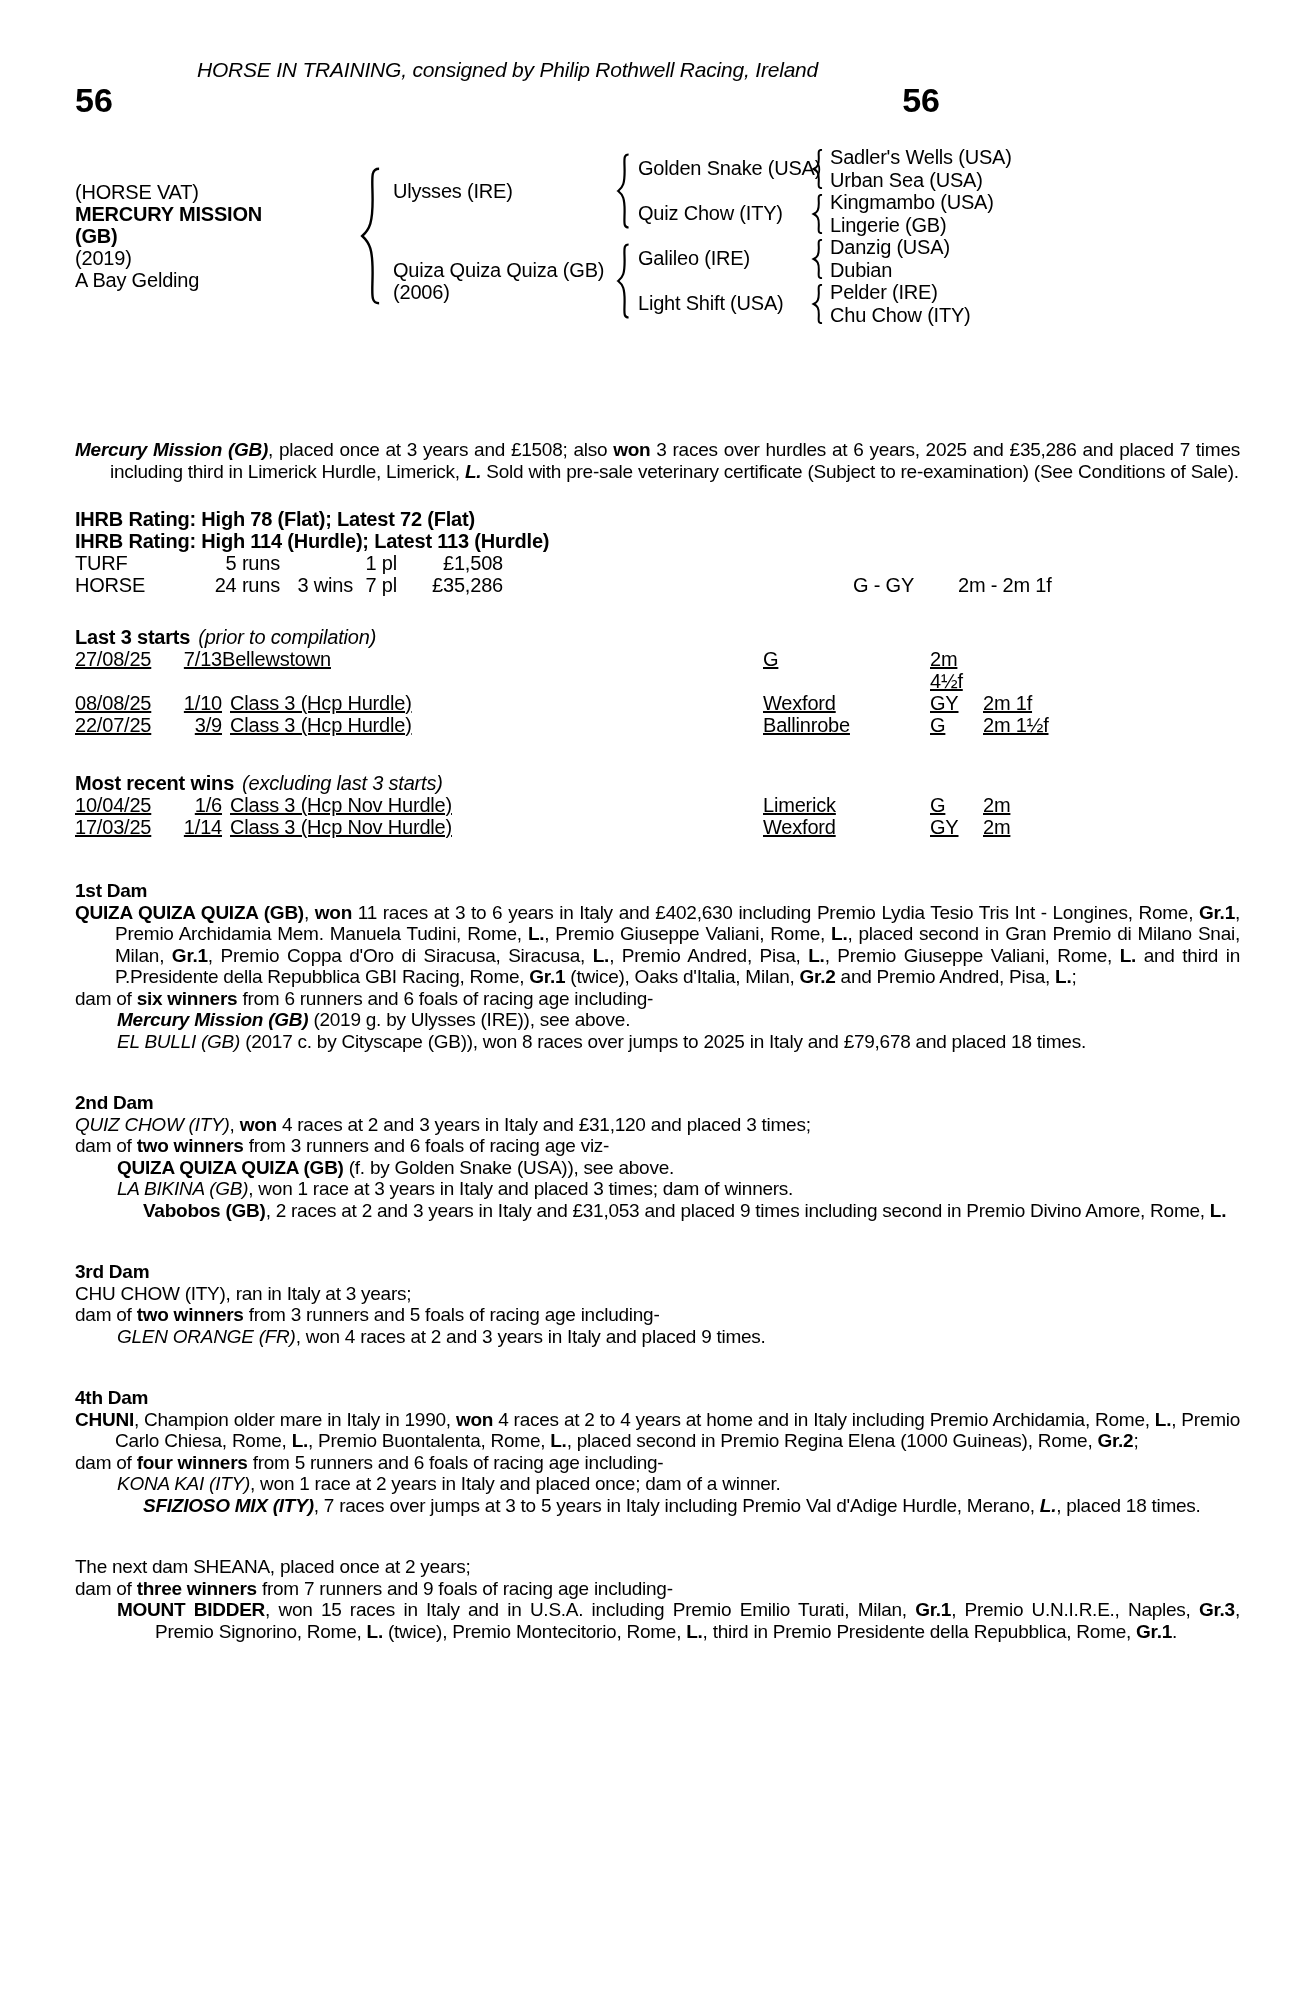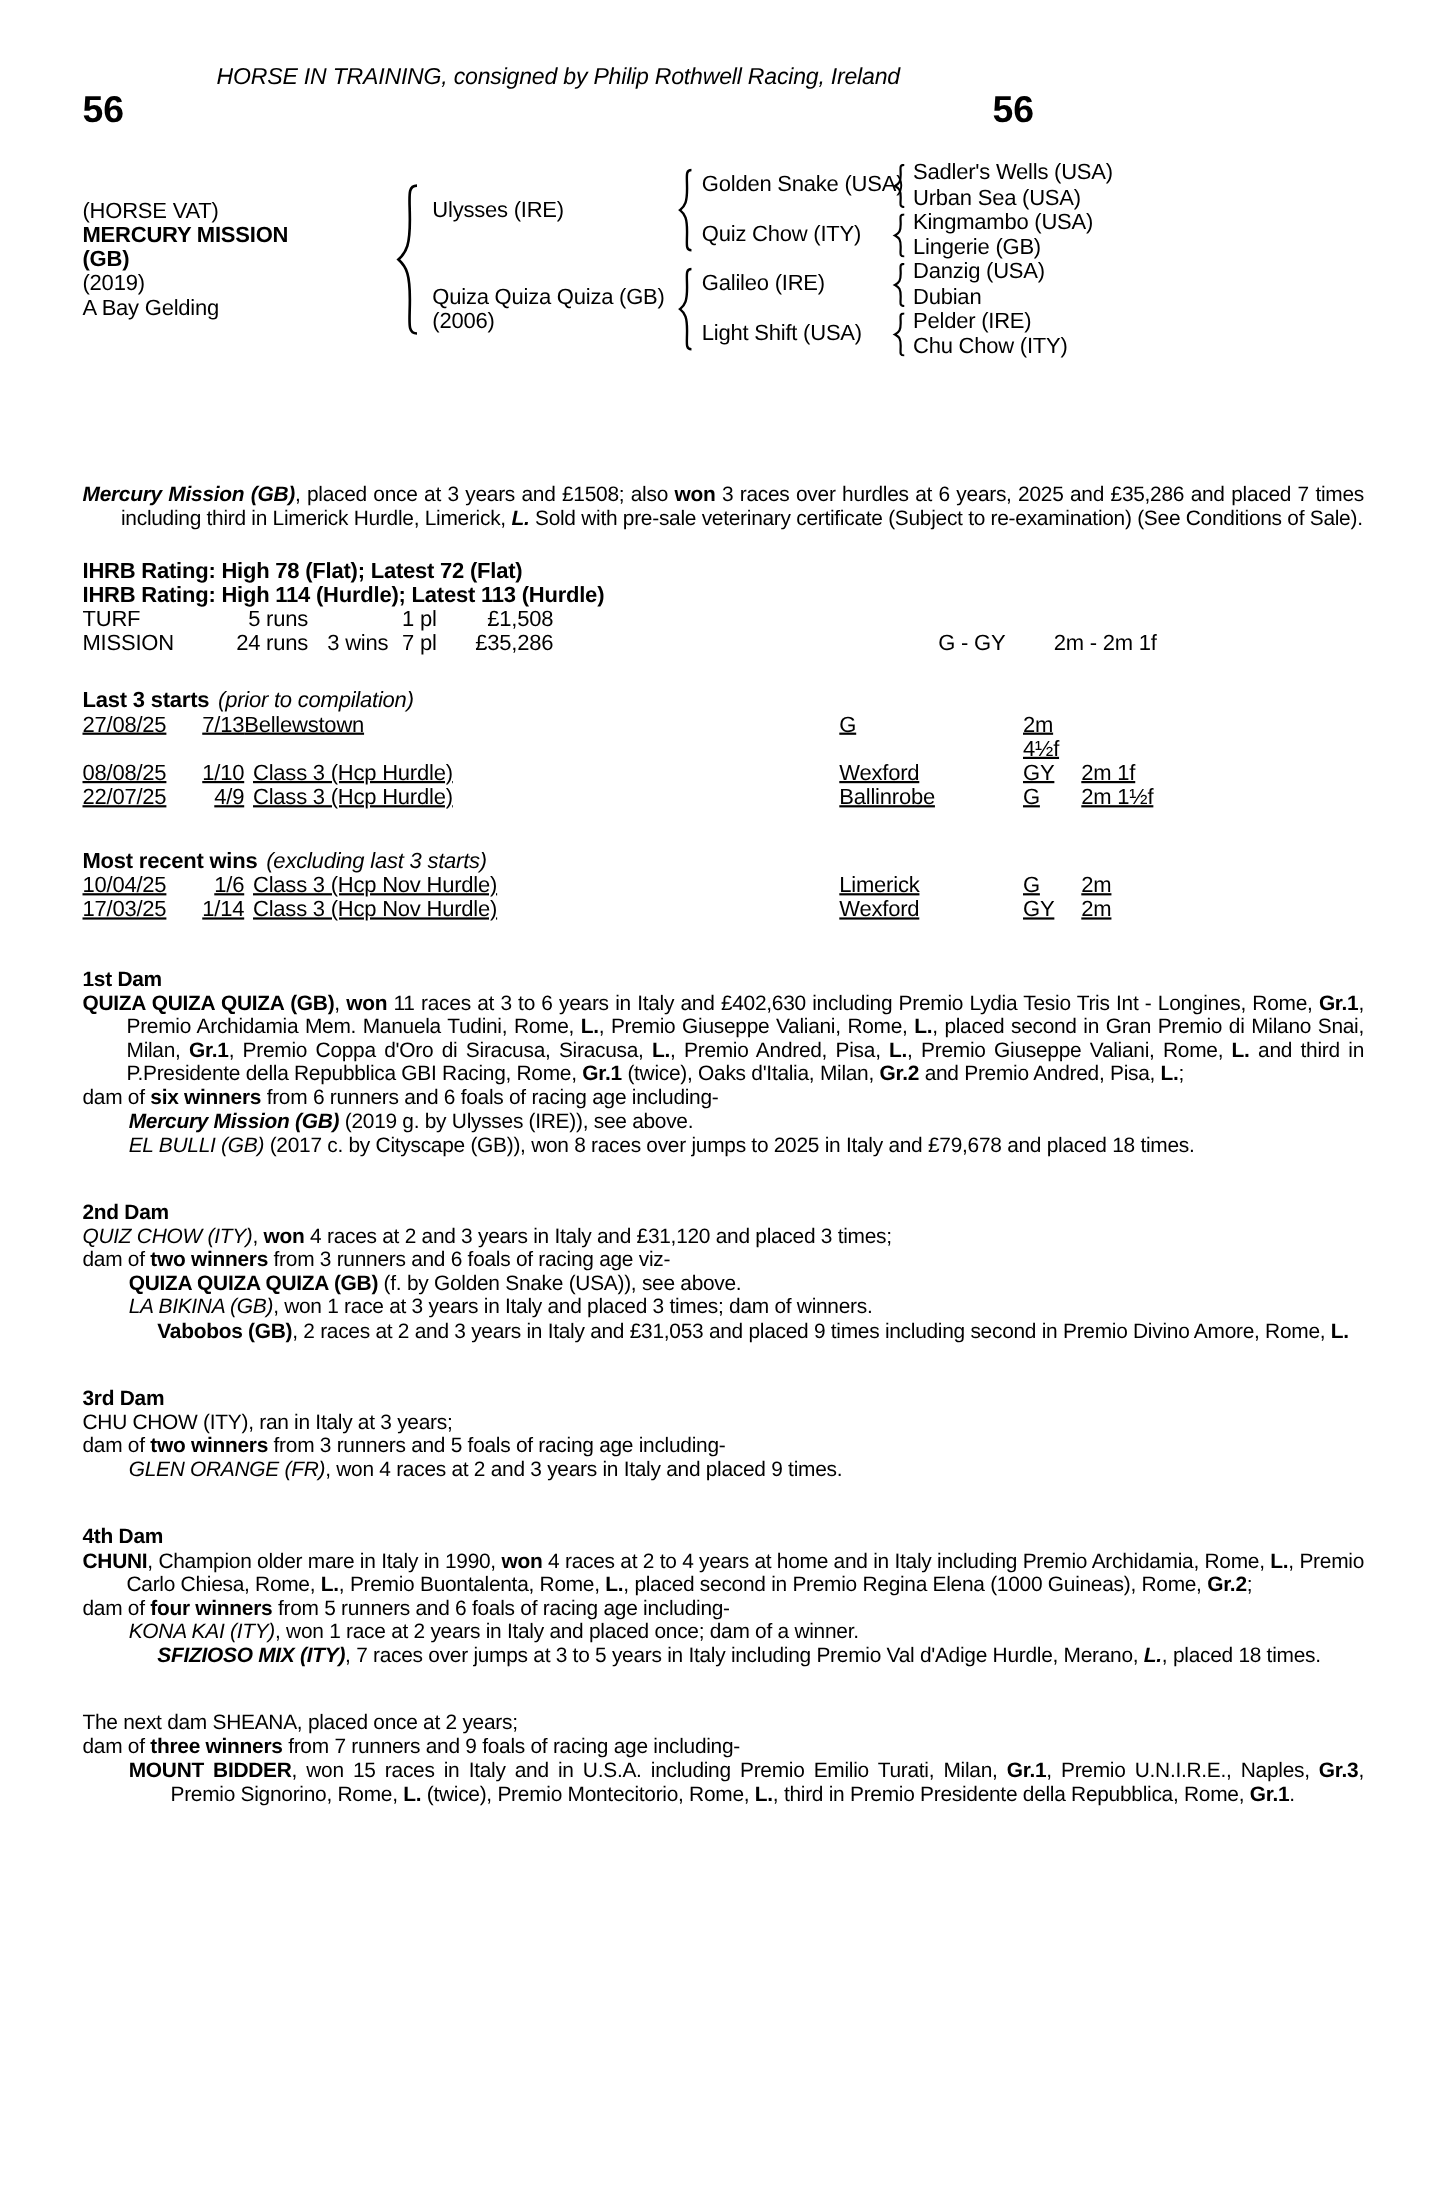--- a/index.html
+++ b/index.html
@@ -175,21 +175,21 @@
         <div>TURF</div>
         <div class="num">5 runs</div>
         <div class="num"></div>
         <div class="num">1 pl</div>
         <div class="num">£1,508</div>
         <div></div>
         <div></div>
         <div></div>
       </div>
       <div class="stats-row">
-        <div>MISSION</div>
+        <div>HORSE</div>
         <div class="num">24 runs</div>
         <div class="num">3 wins</div>
         <div class="num">7 pl</div>
         <div class="num">£35,286</div>
         <div></div>
         <div>G - GY</div>
         <div>2m - 2m 1f</div>
       </div>
     </div>
 
@@ -208,21 +208,21 @@
       <div class="race-row">
         <div>08/08/25</div>
         <div class="pos">1/10</div>
         <div class="cls">Class 3 (Hcp Hurdle)</div>
         <div>Wexford</div>
         <div>GY</div>
         <div>2m 1f</div>
       </div>
       <div class="race-row">
         <div>22/07/25</div>
-        <div class="pos">4/9</div>
+        <div class="pos">3/9</div>
         <div class="cls">Class 3 (Hcp Hurdle)</div>
         <div>Ballinrobe</div>
         <div>G</div>
         <div>2m 1½f</div>
       </div>
     </div>
 
     <div class="starts starts2">
       <div class="starts-head">
         <span class="hb">Most recent wins</span>

